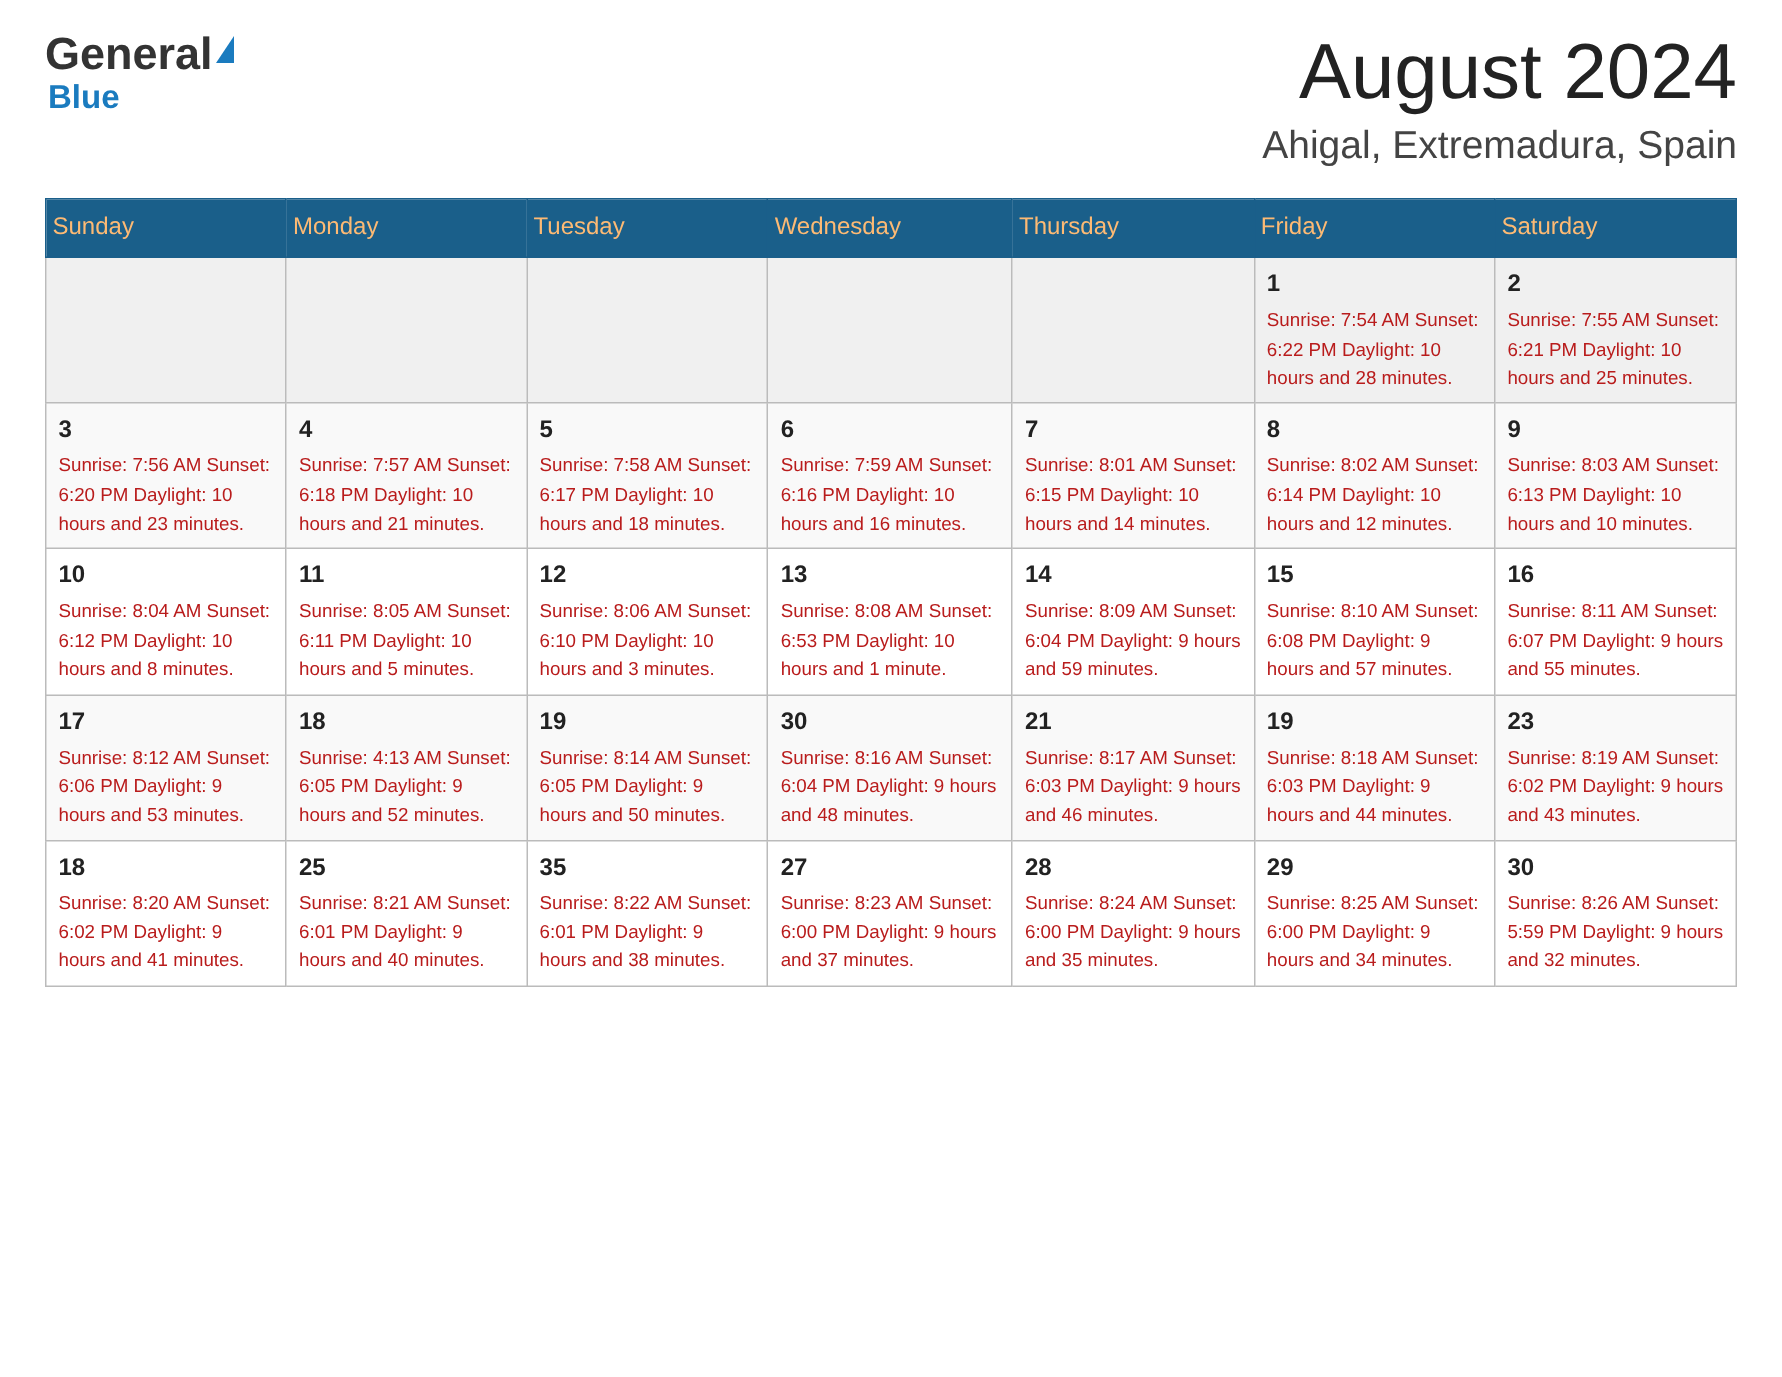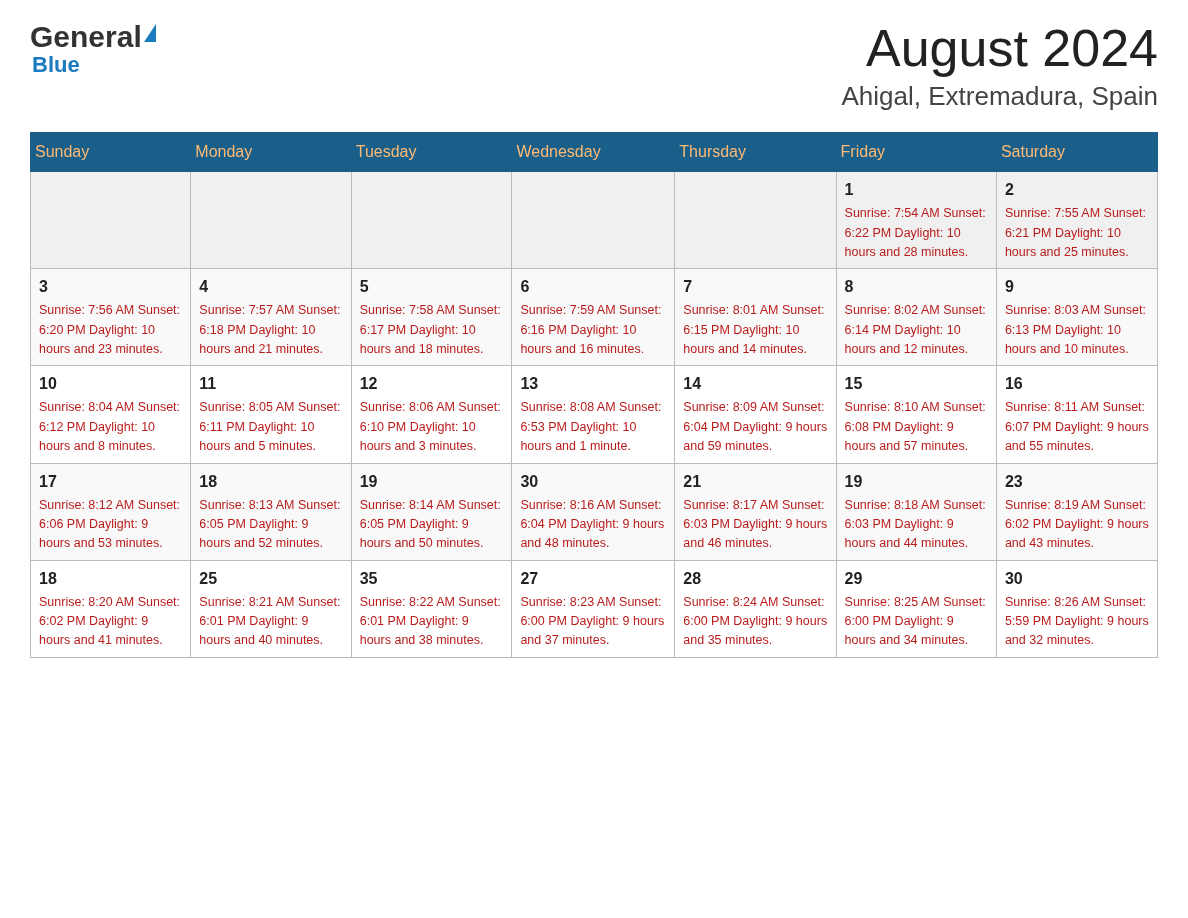--- a/index.html
+++ b/index.html
@@ -263,21 +263,21 @@
       <tr>
         <td>
           <span class="day-number">17</span>
           <div class="day-info">Sunrise: 8:12 AM
 Sunset: 6:06 PM
 Daylight: 9 hours
 and 53 minutes.</div>
         </td>
         <td>
           <span class="day-number">18</span>
-          <div class="day-info">Sunrise: 8:13 AM
+          <div class="day-info">Sunrise: 4:13 AM
 Sunset: 6:05 PM
 Daylight: 9 hours
 and 52 minutes.</div>
         </td>
         <td>
           <span class="day-number">19</span>
           <div class="day-info">Sunrise: 8:14 AM
 Sunset: 6:05 PM
 Daylight: 9 hours
 and 50 minutes.</div>

